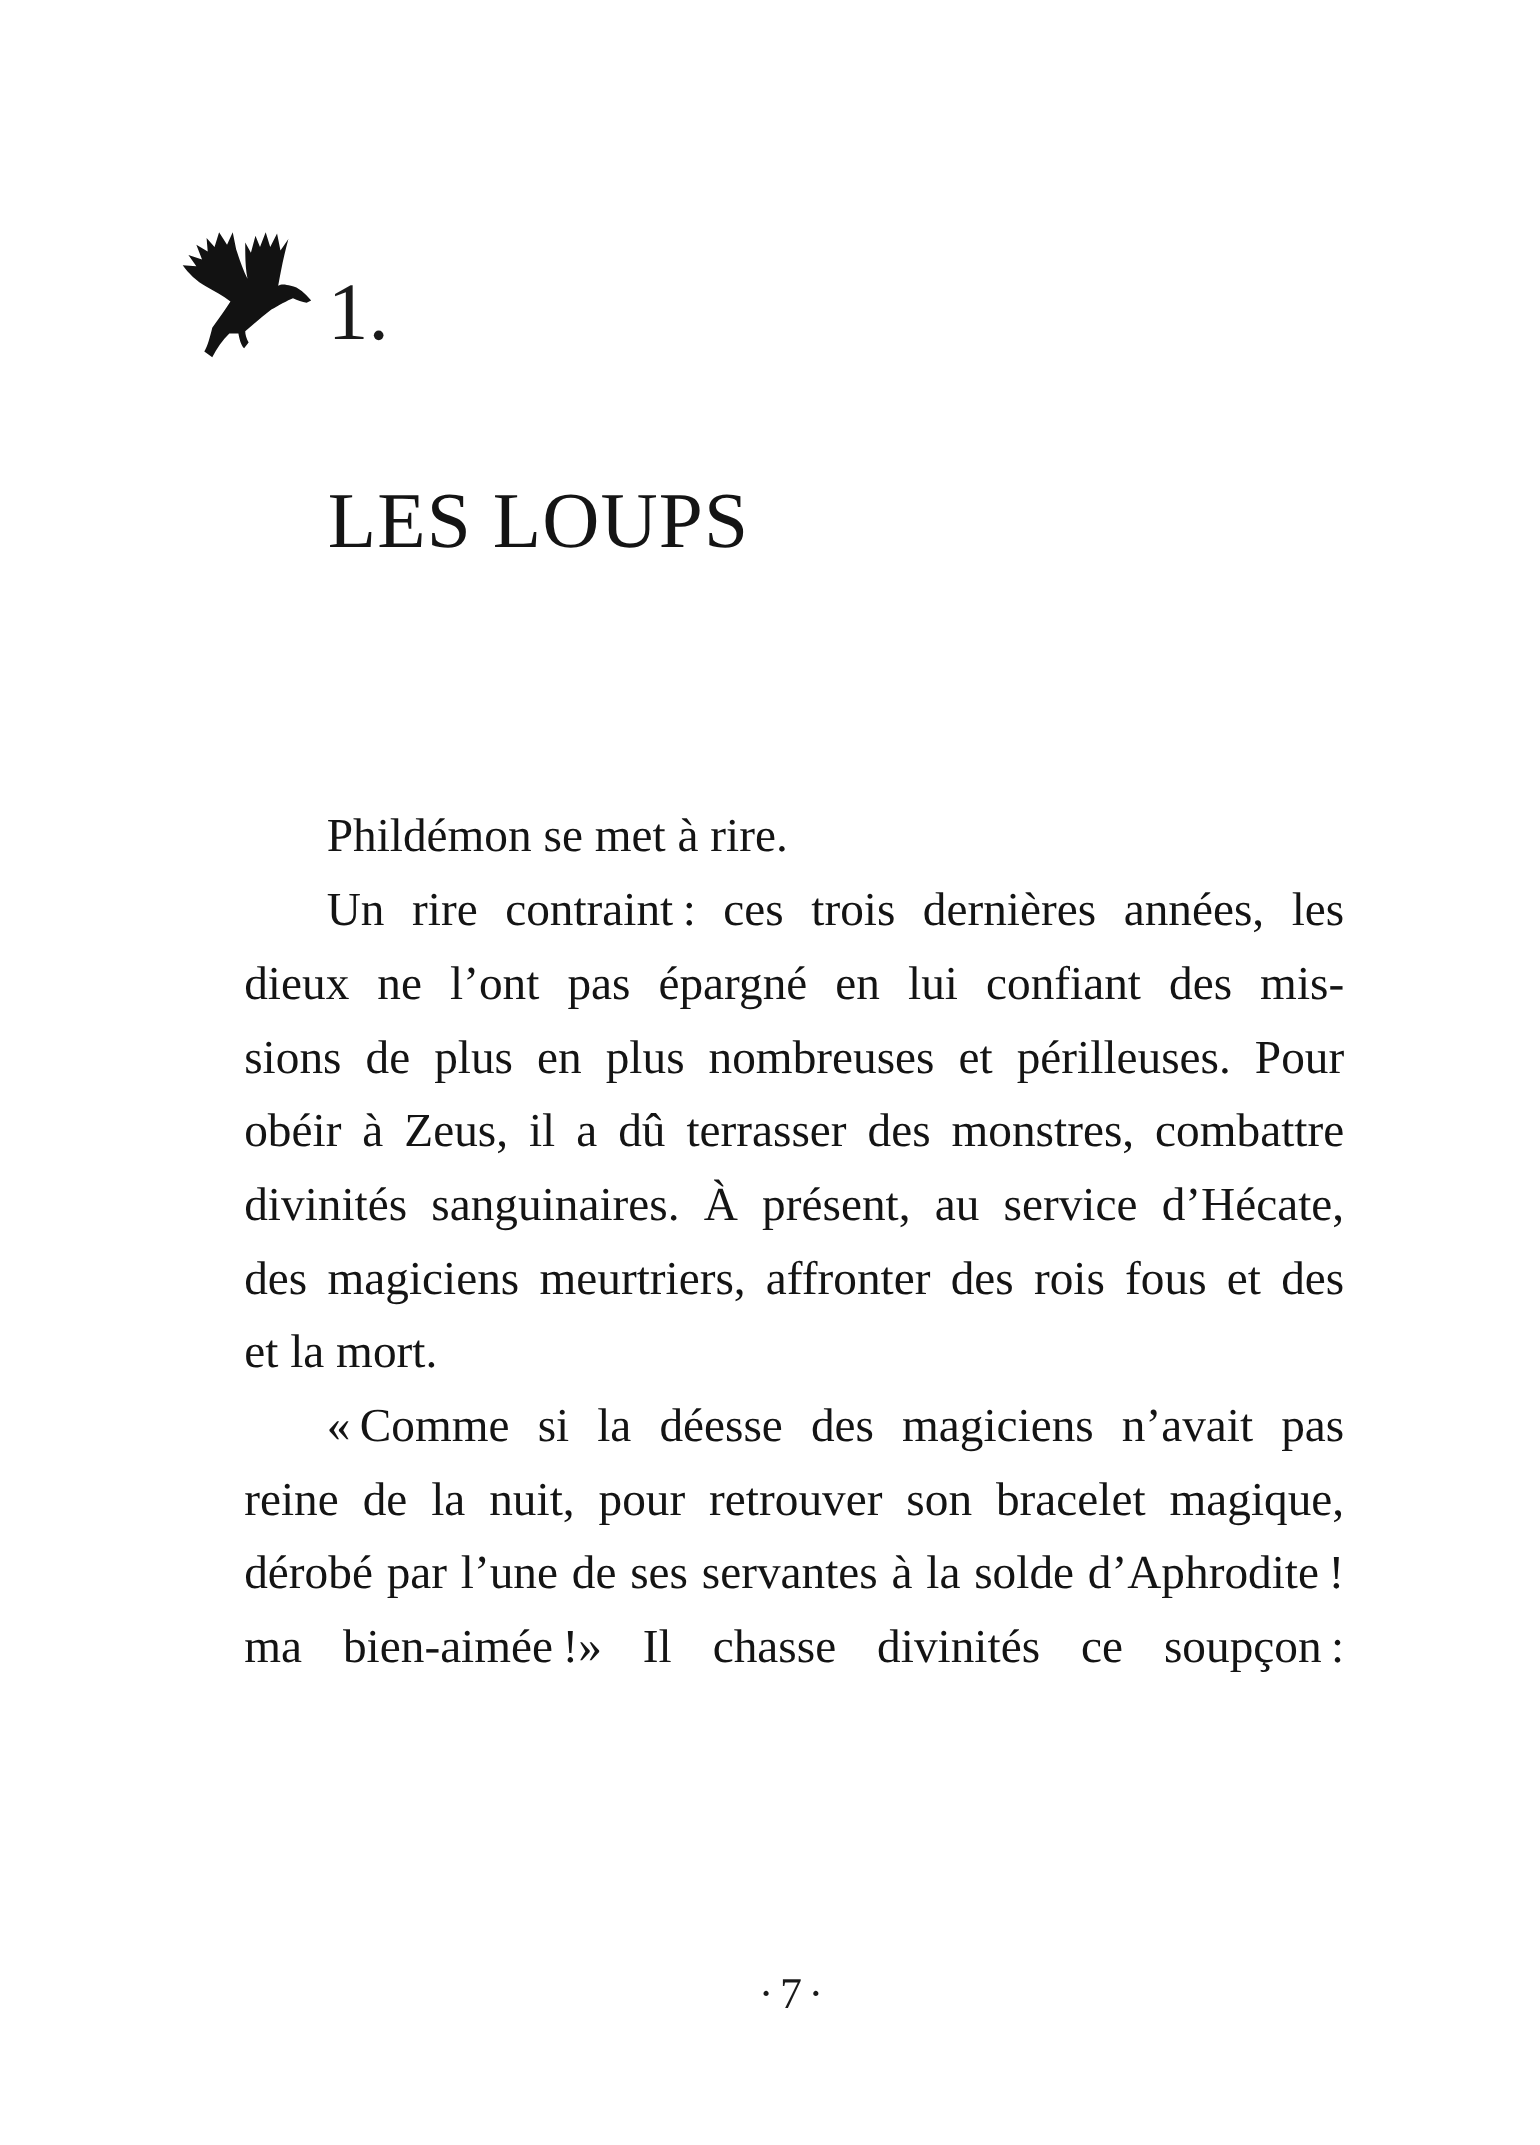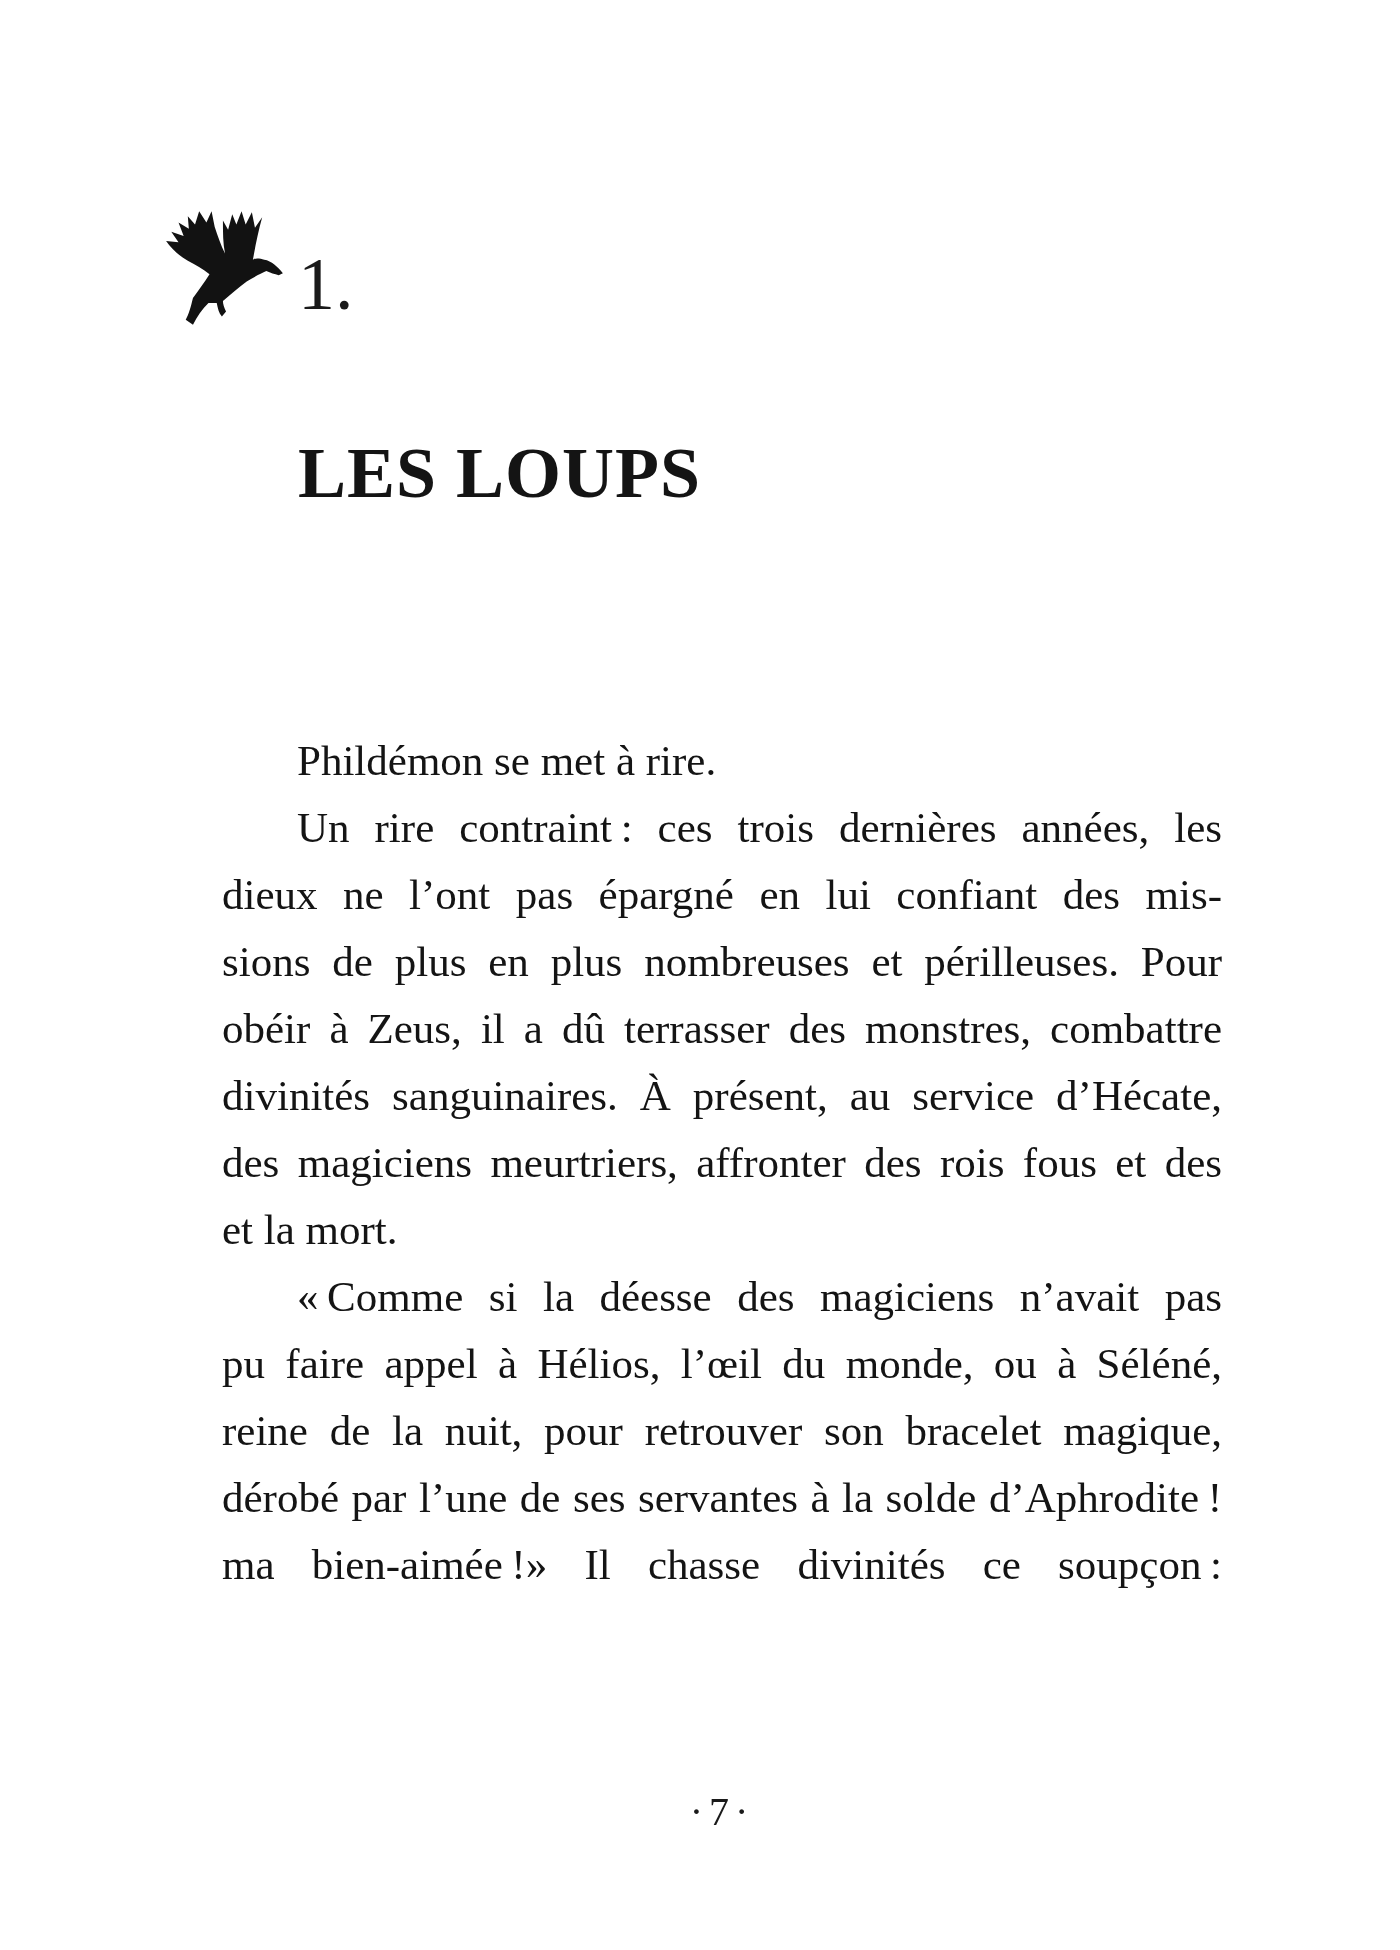--- a/index.html
+++ b/index.html
@@ -95,33 +95,32 @@
         C59 95 58 92 58 89
         C65 83 73 76 81 70
         C88 66 95 62 100 60
         C104 62 108 63 112 64
         Z"></path>
     </svg>
   </div>
 
   <div class="chapter-number">1.</div>
 
-  <h1 class="chapter-title" style="font-weight: bold;">LES LOUPS</h1>
+  <h1 class="chapter-title" style="font-weight: normal;">LES LOUPS</h1>
 
   <div class="body-text">
     <div class="line indent">Phildémon se met à rire.</div>
     <div class="line indent justify">Un rire contraint : ces trois dernières années, les</div>
     <div class="line justify">dieux ne l’ont pas épargné en lui confiant des mis-</div>
     <div class="line justify">sions de plus en plus nombreuses et périlleuses. Pour</div>
     <div class="line justify">obéir à Zeus, il a dû terrasser des monstres, combattre</div>
     <div class="line justify">divinités sanguinaires. À présent, au service d’Hécate,</div>
     <div class="line justify">des magiciens meurtriers, affronter des rois fous et des</div>
     <div class="line">et la mort.</div>
     <div class="line indent justify">« Comme si la déesse des magiciens n’avait pas</div>
-    <div class="line justify">pu faire appel à Hélios, l’œil du monde, ou à Séléné,</div>
     <div class="line justify">reine de la nuit, pour retrouver son bracelet magique,</div>
     <div class="line justify">dérobé par l’une de ses servantes à la solde d’Aphrodite !</div>
     <div class="line justify">ma bien-aimée !» Il chasse divinités ce soupçon :</div>
   </div>
 
   <div class="page-number">·7·</div>
 
 </div>
 
 </body></html>

